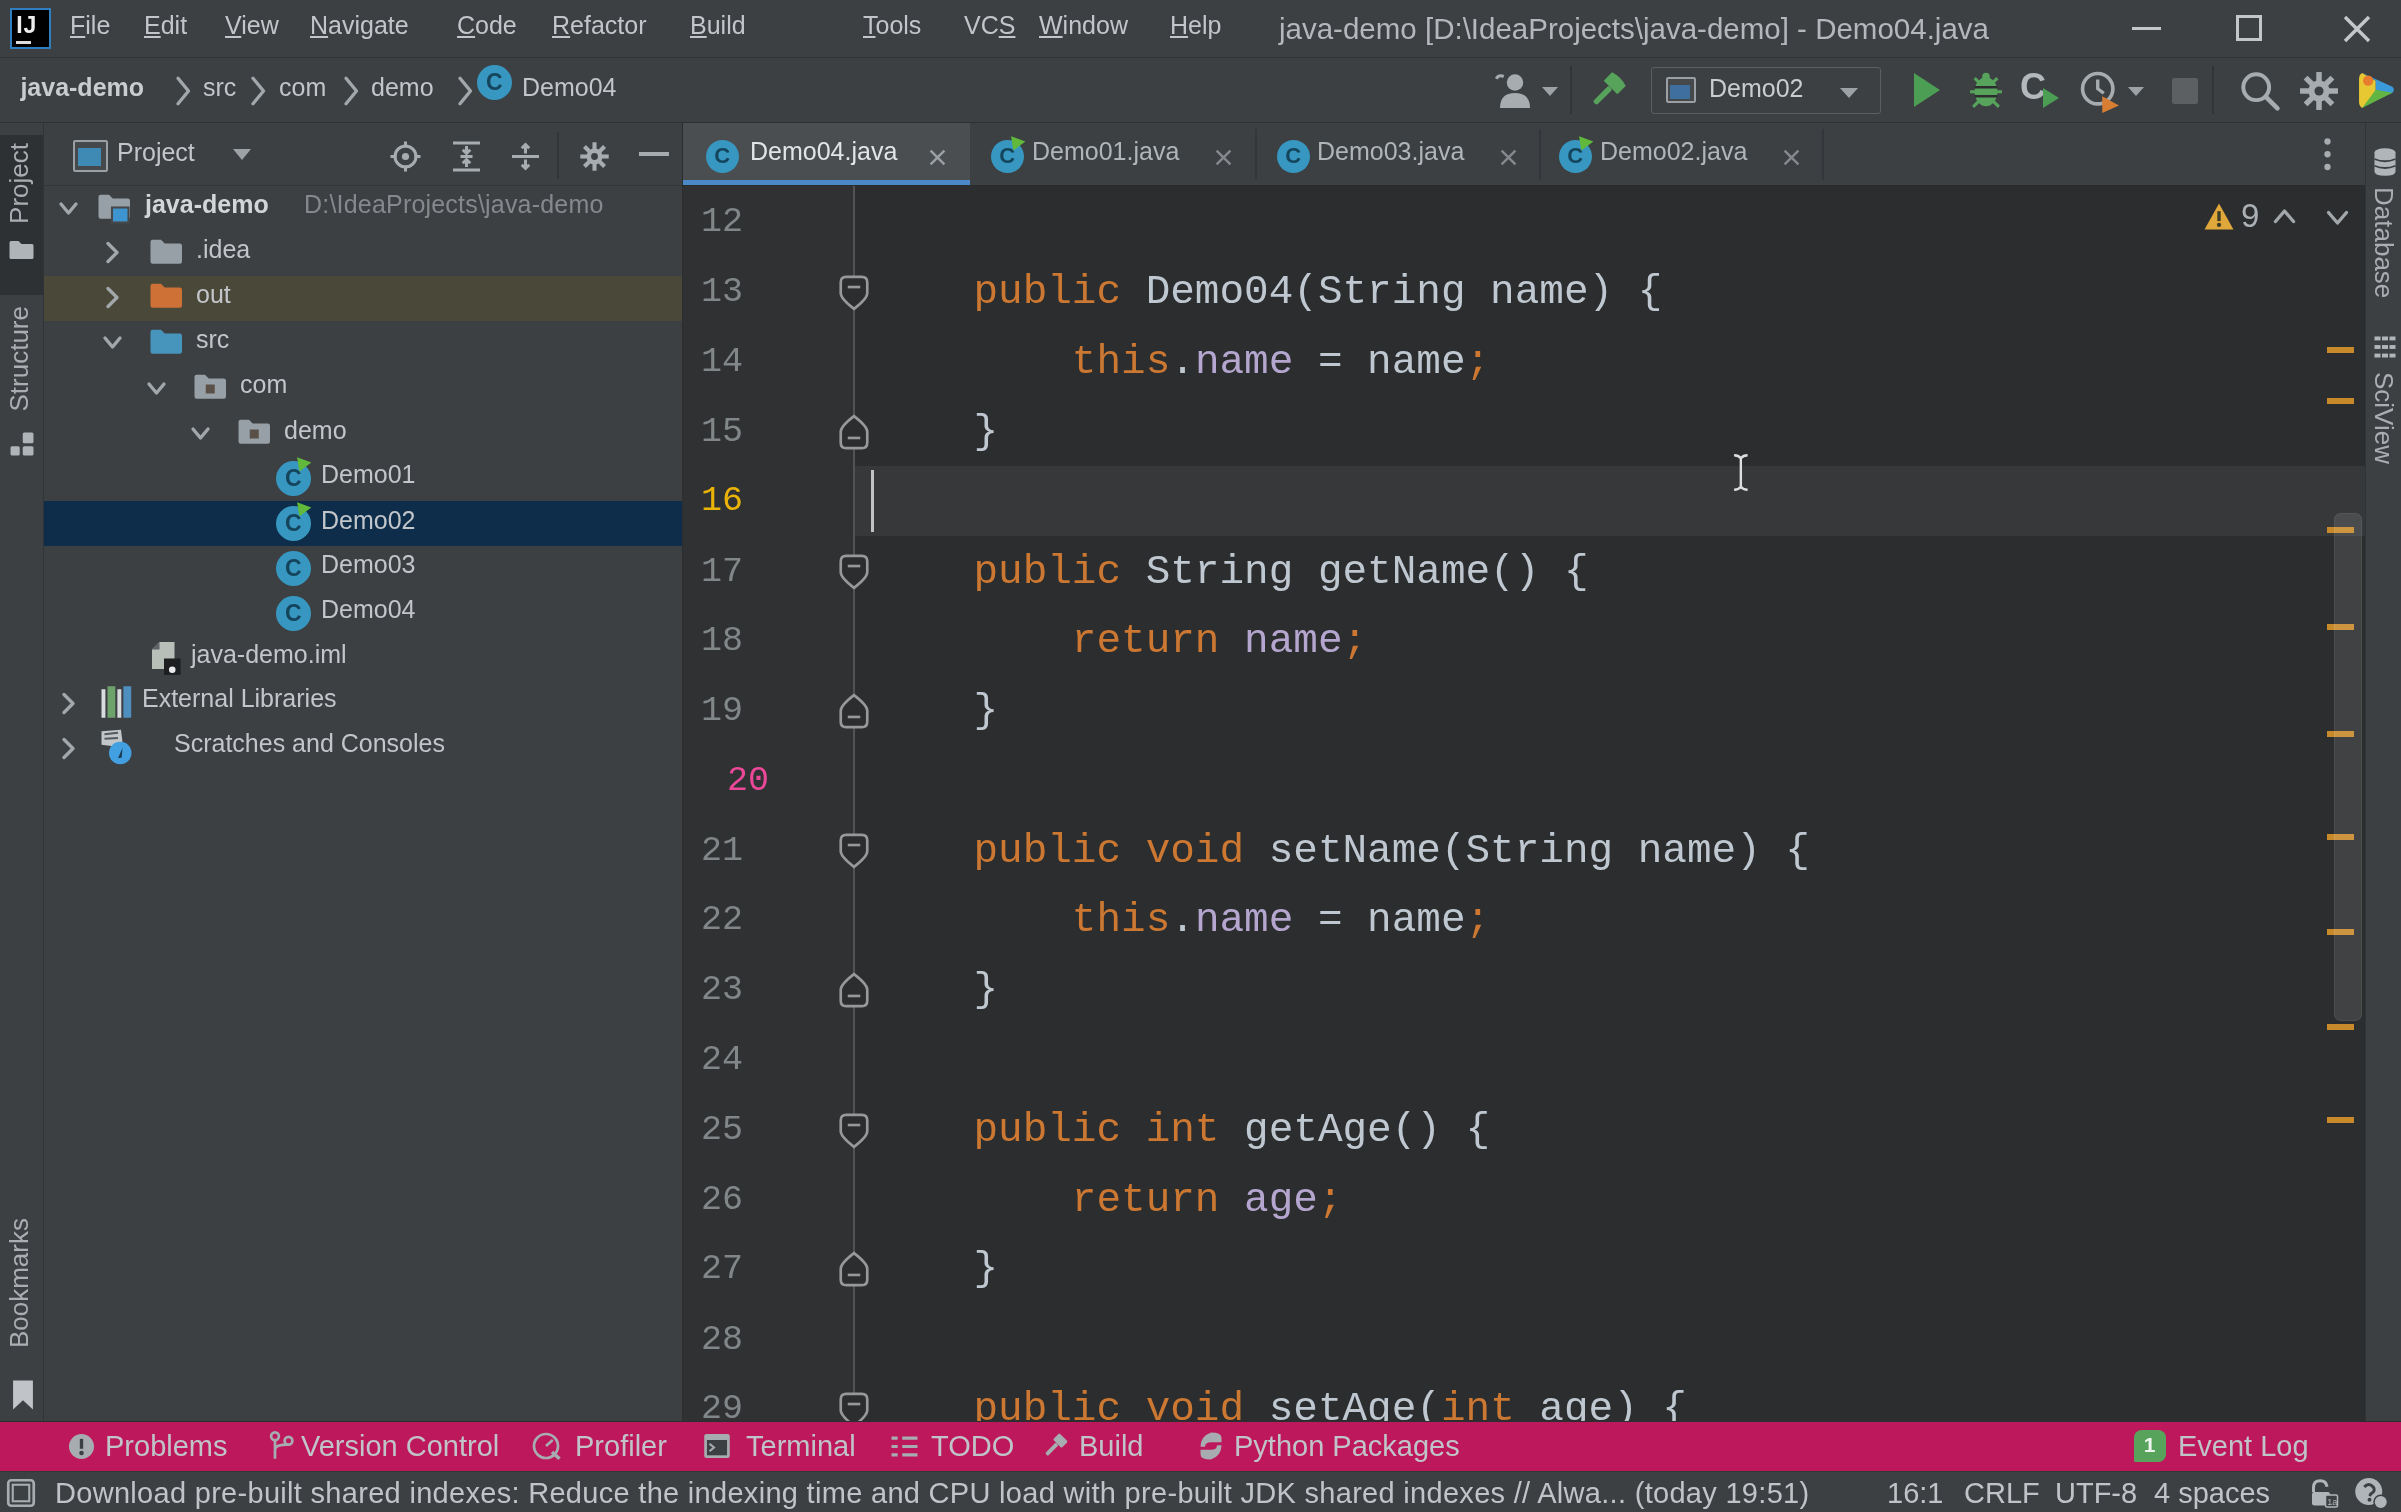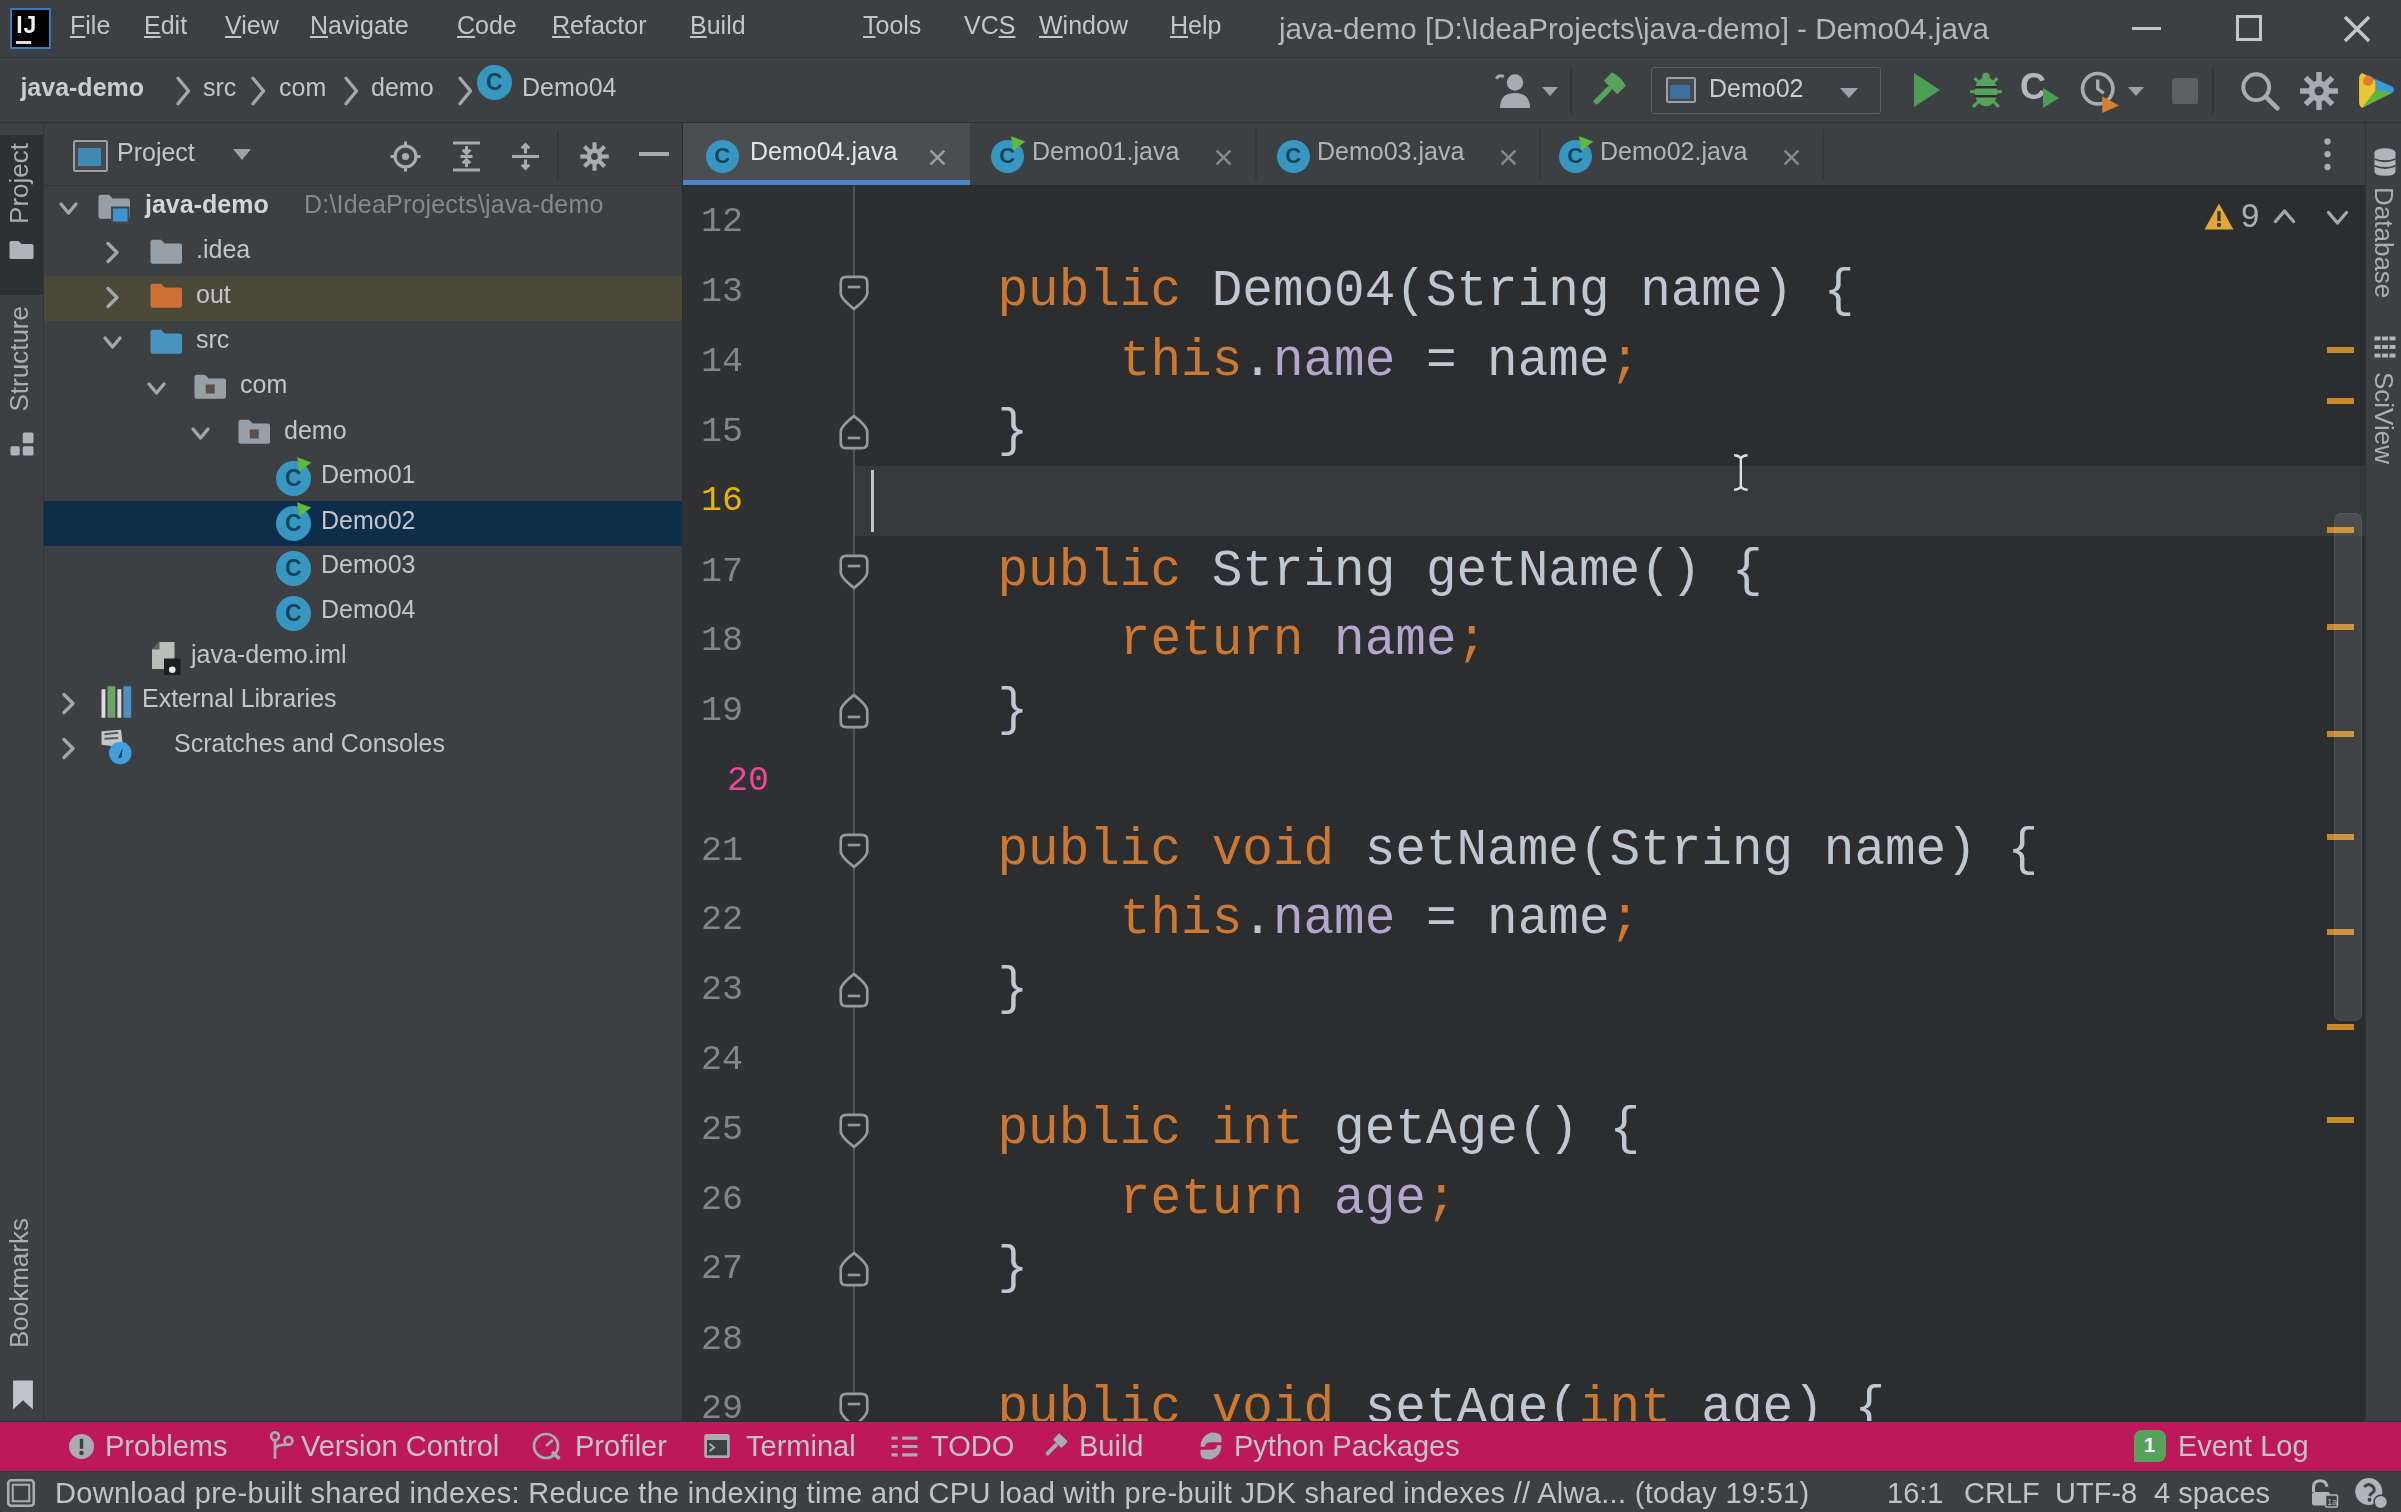--- a/index.html
+++ b/index.html
@@ -11,21 +11,21 @@
 #toolbar { left:0; top:57px; width:2401px; height:66px; background:#3d4043; border-top:1.5px solid #313438; border-bottom:1.5px solid #2e3134; }
 #botbar  { left:0; top:1421px; width:2401px; height:50px; background:#be185d; border-top:1.5px solid #2c2f31; }
 #statusbar { left:0; top:1471px; width:2401px; height:41px; background:#3d4043; border-top:0.8px solid #333639; }
 #lstripe { left:0; top:123px; width:44px; height:1298px; background:#3d4043; border-right:0.8px solid #313437; }
 #rstripe { left:2365px; top:123px; width:36px; height:1298px; background:#3d4043; border-left:0.8px solid #313437; }
 #project { left:44px; top:123px; width:639px; height:1298px; background:#3d4043; border-right:0.8px solid #2b2d2f; overflow:hidden; }
 #editor  { left:683px; top:123px; width:1682px; height:1298px; background:#2c2d2e; }
 
 .ui { font-size:25px; color:#c2c6ca; white-space:pre; }
 .ui2 { font-size:29px; color:#c0c4c8; white-space:pre; }
-.mono { font-family:"Liberation Mono", monospace; font-size:51px; white-space:pre; }
+.mono { font-family:"Liberation Mono", monospace; font-size:41px; white-space:pre; }
 .k { color:#cc7832; } .fld { color:#b4a6cf; } .pln { color:#bfc8d1; }
 .vtextL { writing-mode:vertical-rl; transform:rotate(180deg); font-size:26px; color:#aaaeb2; line-height:1; }
 .vtextR { writing-mode:vertical-rl; font-size:26px; color:#aaaeb2; line-height:1; }
 .chev { stroke:#a2a7ab; stroke-width:4.5; fill:none; stroke-linecap:round; stroke-linejoin:round; }
 </style>
 </head>
 <body>
 <div id="page">
   <div id="menubar" class="abs">
 

